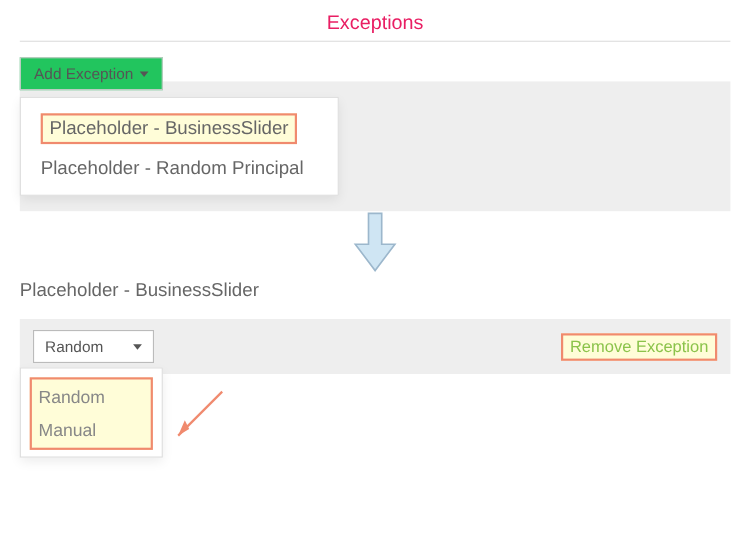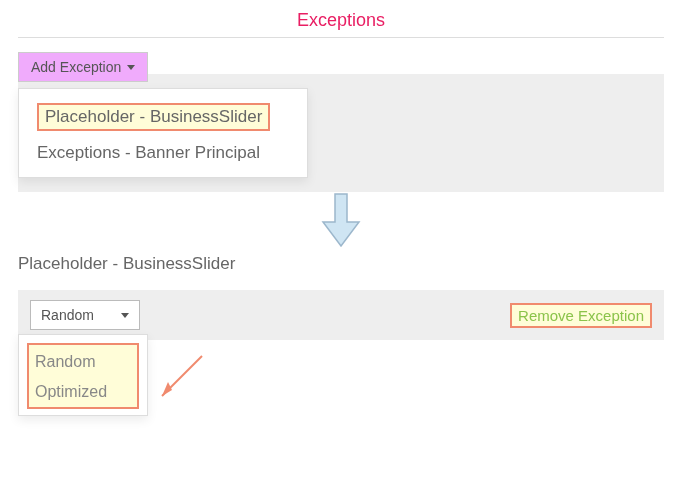--- a/index.html
+++ b/index.html
@@ -30,21 +30,21 @@
     line-height: 1.35;
     margin: 0 0 18px 0;
   }
 
   
   .btn {
     display: inline-flex;
     align-items: center;
     gap: 6px;
     border: 1px solid #ccc;
-    background: #f0abfc;
+    background: #22c55e;
     color: #555;
     padding: 6px 12px;
     font-size: 14px;
     cursor: pointer;
   }
   .caret {
     display: inline-block;
     width: 0; height: 0;
     border-left: 4px solid transparent;
     border-right: 4px solid transparent;
@@ -171,21 +171,21 @@
       <span>Add Exception</span>
       <span class="caret"></span>
     </button>
 
     <div class="grey-band"></div>
 
     <div class="dropdown-menu">
       <div class="menu-item">
         <span class="hl-box">Placeholder - BusinessSlider</span>
       </div>
-      <div class="menu-item">Exceptions - Banner Principal</div>
+      <div class="menu-item">Placeholder - Random Principal</div>
     </div>
   </div>
 </div>
 
 <div class="down-arrow-wrap">
   <span class="down-arrow">
     <svg width="40" height="56" viewBox="0 0 40 56">
       <path d="M14 2 H26 V30 H38 L20 54 L2 30 H14 Z" fill="#CFE5F3" stroke="#9CB7CC" stroke-width="1.5"></path>
     </svg>
   </span>
@@ -200,21 +200,21 @@
     <span>Random</span>
     <span class="caret"></span>
   </button>
   <a class="remove-link">Remove Exception</a>
 </div>
 
 <div class="section2-lower">
   <div class="dropdown-menu2">
     <div class="menu2-hl">
       <div class="menu2-item">Random</div>
-      <div class="menu2-item">Optimized</div>
+      <div class="menu2-item">Manual</div>
     </div>
   </div>
 
   <span class="pointer-arrow">
     <svg width="60" height="60" viewBox="0 0 60 60">
       <line x1="52" y1="6" x2="12" y2="46" stroke="#F08A6E" stroke-width="2"></line>
       <polygon points="12,46 22,40 18,32" fill="#F08A6E"></polygon>
     </svg>
   </span>
 </div>

